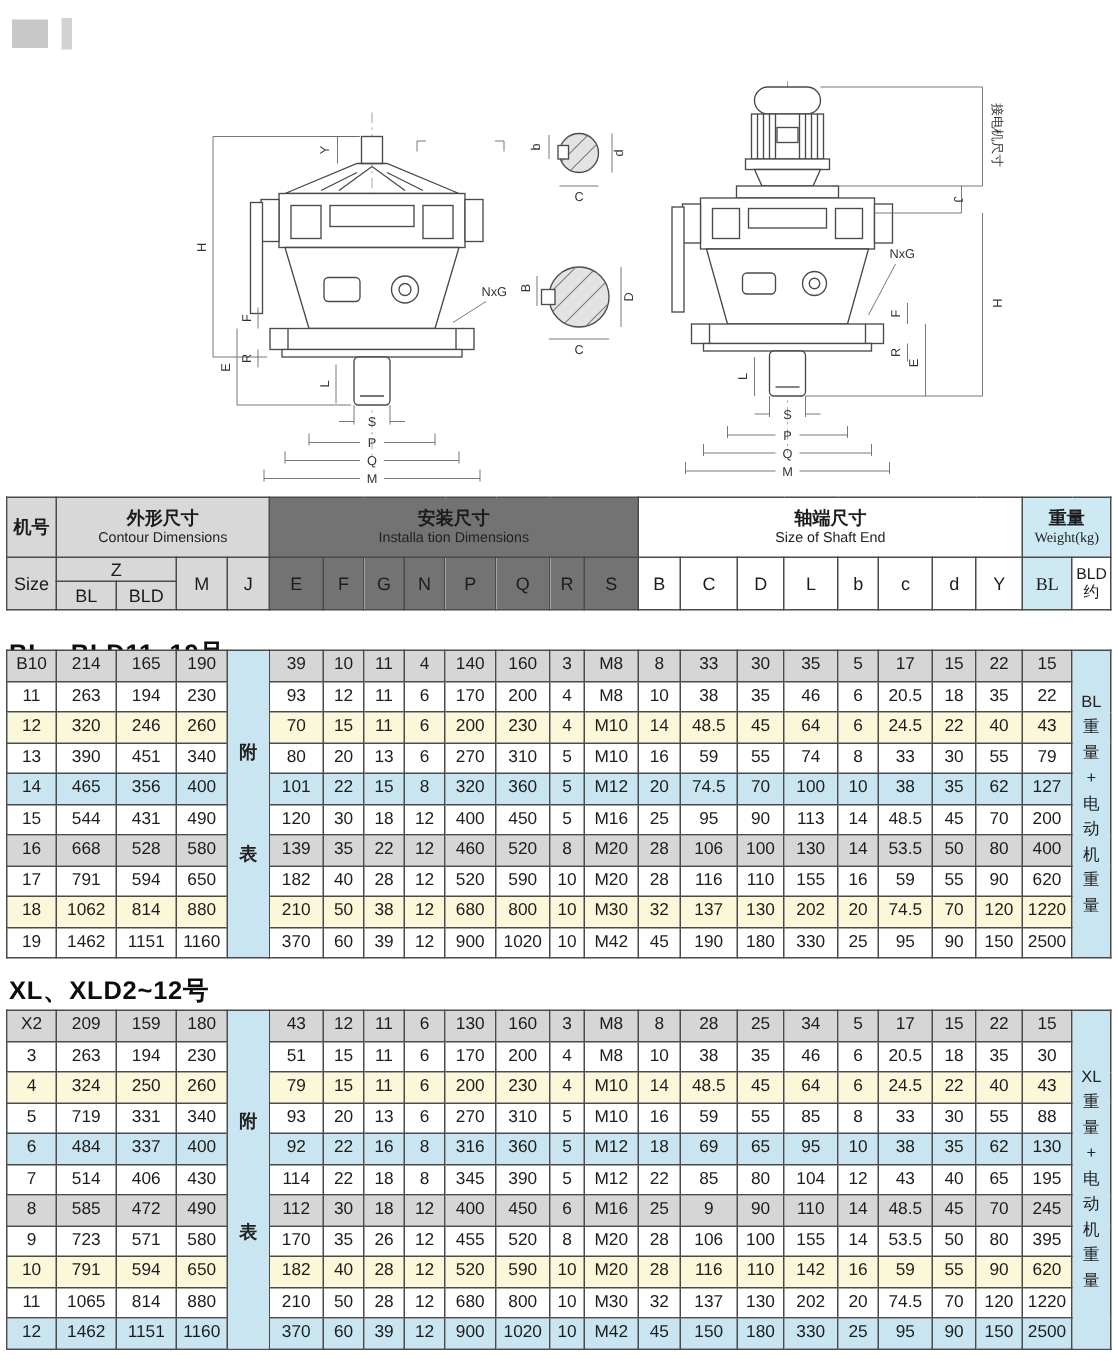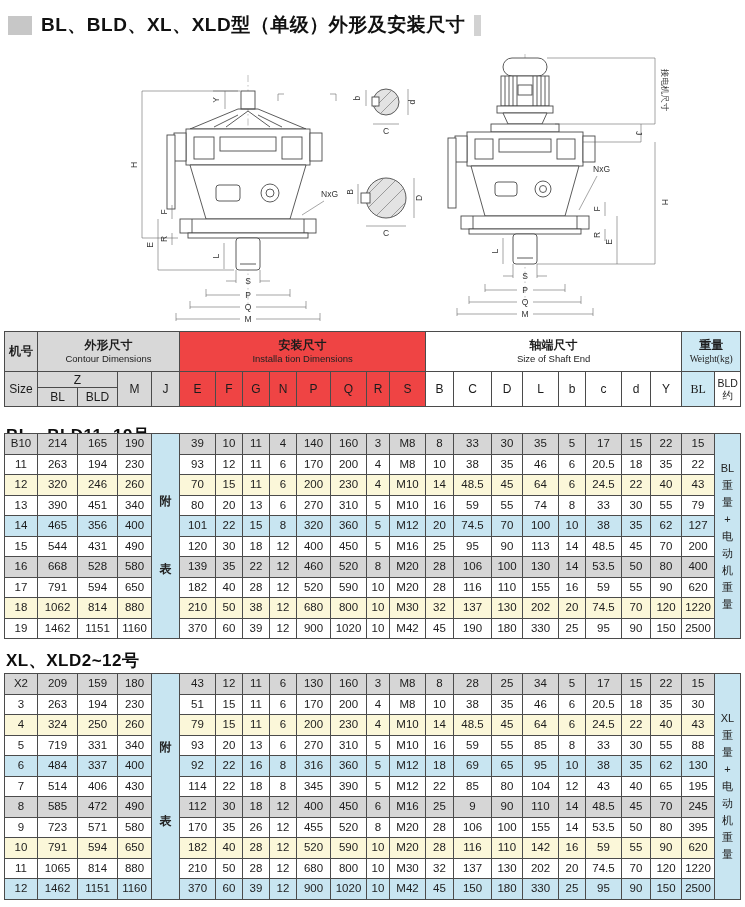--- a/index.html
+++ b/index.html
@@ -20,21 +20,21 @@
   svg .d{stroke:#6a6a6a;fill:none;stroke-width:0.6;}
   svg .cl{stroke:#999;fill:none;stroke-width:0.6;stroke-dasharray:7 3 1.5 3;}
   svg .hatch{stroke:#7a7a7a;stroke-width:0.7;}
   svg text{font:8.5px "Liberation Sans","DejaVu Sans",sans-serif;fill:#333;}
   
   table{border-collapse:collapse;table-layout:fixed;width:736px;}
   .tbl{position:absolute;left:4px;}
   th,td{border:1px solid #4b4b4b;text-align:center;vertical-align:middle;padding:0;overflow:hidden;}
   th{font-weight:normal;}
   .hdr-gray{background:#d8d8d8;}
-  .hdr-yellow{background:#ef4444;margin-top:11px;}
+  .hdr-yellow{background:#737373;margin-top:11px;}
   .hdr-white{background:#ffffff;}
   .hdr-blue{background:#cde9f4;font-family:Liberation Serif, serif;}
   .grp-zh{font-size:12px;font-weight:bold;line-height:15px;}
   .grp-en{font-size:9.5px;line-height:12px;color:#222;}
   .sub{font-size:12px;}
   .hdr-two{font-size:10.5px;line-height:12px;}
   .section-title{position:absolute;left:6px;font-size:17px;font-weight:bold;color:#0d0d0d;letter-spacing:0.5px;}
   .data td{height:19.5px;font-size:11.5px;line-height:13px;}
   .row-gray td{background:#d6d6d6;}
   .row-white td{background:#ffffff;}
@@ -45,21 +45,20 @@
   .vnote-j span:nth-child(1){top:30%;}
   .vnote-j span:nth-child(2){top:63%;}
   .vnote-w{display:flex;flex-direction:column;align-items:center;justify-content:center;height:100%;gap:5px;}
   .vnote-w span{font-size:11px;color:#222;line-height:12px;}
 </style>
 </head>
 <body>
 
 <div class="titlebar">
   <div class="title-box"></div>
-  <div class="title-text">BL、BLD、XL、XLD型（单级）外形及安装尺寸</div>
   <div class="title-endbar"></div>
 </div>
 
 <svg class="drw" style="left:128px;top:53px;" width="225" height="274" viewBox="0 0 225 274">
   <line class="cl" x1="120" y1="22" x2="120" y2="254"></line>
 
   <rect class="sf" x="113" y="38" width="14" height="18"></rect>
   <polygon class="s" points="110,56 130,56 178,76 62,76"></polygon>
   <line class="s" x1="120" y1="58" x2="98" y2="74"></line>
     <line class="s" x1="120" y1="58" x2="142" y2="74"></line>

